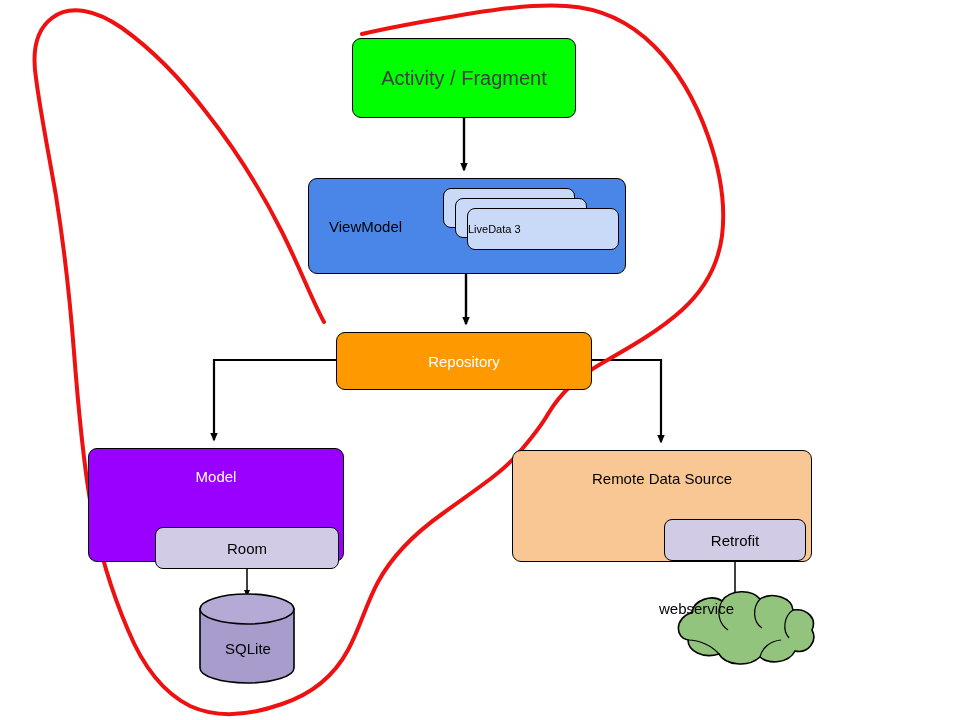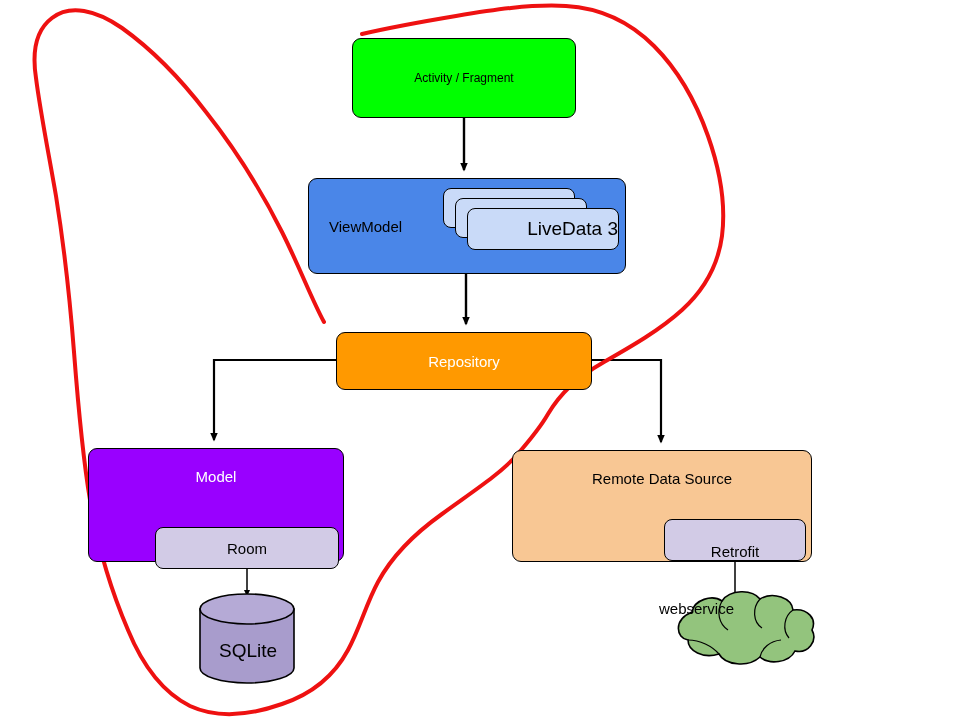--- a/index.html
+++ b/index.html
@@ -23,40 +23,40 @@
     font-size:15px;
     line-height:1;
     white-space:nowrap;
   }
   
   #activity{
     left:352px;top:38px;width:224px;height:80px;
     background:var(--c-activity,#00ff00);
     align-items:center;
   }
-  #activity .label{color:#000000;font-size:12px;}
+  #activity .label{color:#404040;font-size:20px;}
 
   
   #viewmodel{
     left:308px;top:178px;width:318px;height:96px;
     background:var(--c-viewmodel,#4a86e8);
     align-items:center;
   }
   #viewmodel .label{
     color:#000000;position:absolute;left:20px;top:50%;
     transform:translateY(-50%);
   }
   .livedata{
     position:absolute;
     box-sizing:border-box;
     border:1.4px solid #000000;
     border-radius:8px;
     background:var(--c-livedata,#c9daf8);
-    display:flex;align-items:center;justify-content:flex-end;
-    font-size:19px;color:#000000;white-space:nowrap;
+    display:flex;align-items:center;justify-content:flex-start;
+    font-size:11px;color:#000000;white-space:nowrap;
   }
   #ld1{left:443px;top:188px;width:132px;height:40px;}
   #ld2{left:455px;top:198px;width:132px;height:40px;}
   #ld3{left:467px;top:208px;width:152px;height:42px;}
 
   
   #repository{
     left:336px;top:332px;width:256px;height:58px;
     background:var(--c-repository,#ff9900);
     align-items:center;
@@ -84,28 +84,28 @@
     left:512px;top:450px;width:300px;height:112px;
     background:var(--c-remote,#f8c794);
     align-items:flex-start;
   }
   #remote .label{color:#000000;margin-top:20px;text-align:center;}
   #retrofit{
     position:absolute;left:664px;top:519px;width:142px;height:42px;
     box-sizing:border-box;
     border:1.4px solid #000000;border-radius:8px;
     background:var(--c-retrofit,#d2cbe6);
-    display:flex;align-items:flex-end;justify-content:center;
+    display:flex;align-items:center;justify-content:center;
     font-size:15px;color:#000000;
   }
 
   
   .shape-text{
     position:absolute;
-    font-size:19px;color:#000000;
+    font-size:15px;color:#000000;
     white-space:nowrap;
     pointer-events:none;
   }
   #sqlite-text{left:199px;top:640px;width:98px;text-align:center;}
   #webservice-text{left:659px;top:600px;width:152px;text-align:left;font-size:15px;}
   svg{position:absolute;left:0;top:0;}
 </style>
 </head>
 <body style="--c-activity: #00ff00; --c-viewmodel: #4a86e8; --c-livedata: #c9daf8; --c-repository: #ff9900; --c-model: #9900ff; --c-room: #d2cbe6; --c-remote: #f8c794; --c-retrofit: #d2cbe6;">
 

